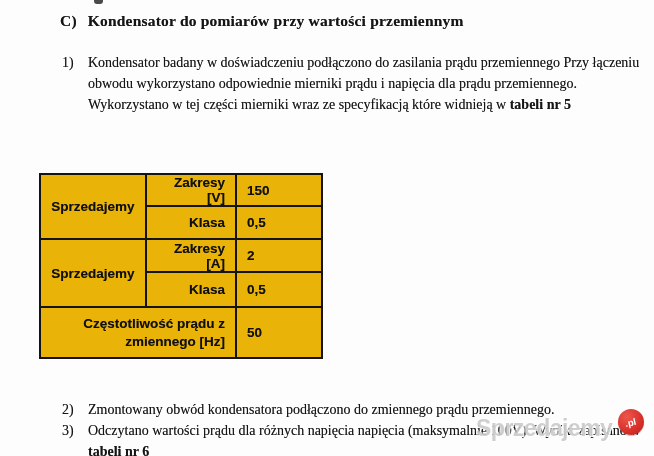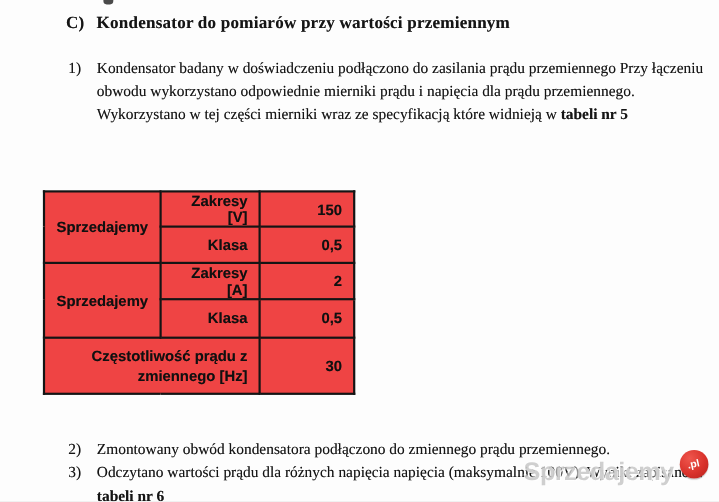--- a/index.html
+++ b/index.html
@@ -32,25 +32,25 @@
     position:absolute;left:39px;top:173px;
     border-collapse:collapse;
     table-layout:fixed;
     font-family:"Liberation Sans", sans-serif;
     font-weight:bold;font-size:13.5px;
     color:#101010;
   }
   table.spec td{
     border:2.5px solid #141414;
     padding:0 10px;
-    background:#ef4444;
+    background:#eab308;
   }
   td.c-group{text-align:center;padding:0 4px;}
   td.c-param{text-align:right;padding-right:10px;}
-  td.c-val{text-align:right;padding:0 2px;}
+  td.c-val{text-align:left;padding:0 2px;}
   td.c-freq{text-align:right;padding-right:14px;line-height:1.3;margin-left:10px;}
   tr.r1{height:29px;} tr.r2{height:33px;} tr.r3{height:33px;} tr.r4{height:35px;} tr.r5{height:51px;}
   
   .caption{
     position:absolute;left:27px;top:363px;width:600px;
     font-style:italic;font-size:13.5px;letter-spacing:.1px;
   }
   
   .watermark{
     position:absolute;left:476px;top:415px;
@@ -122,21 +122,21 @@
       <td class="c-group" rowspan="2">Sprzedajemy</td>
       <td class="c-param">Zakresy [A]</td>
       <td class="c-val">2</td>
     </tr>
     <tr class="r4">
       <td class="c-param">Klasa</td>
       <td class="c-val">0,5</td>
     </tr>
     <tr class="r5">
       <td class="c-freq" colspan="2">Częstotliwość prądu z zmiennego [Hz]</td>
-      <td class="c-val">30</td>
+      <td class="c-val">50</td>
     </tr>
   </tbody>
     </table>
 
 
   <div class="list-item" style="left:62px;top:399px;">
     <span class="num">2)</span>
     <span class="body">Zmontowany obwód kondensatora podłączono do zmiennego prądu przemiennego.</span>
   </div>
 

